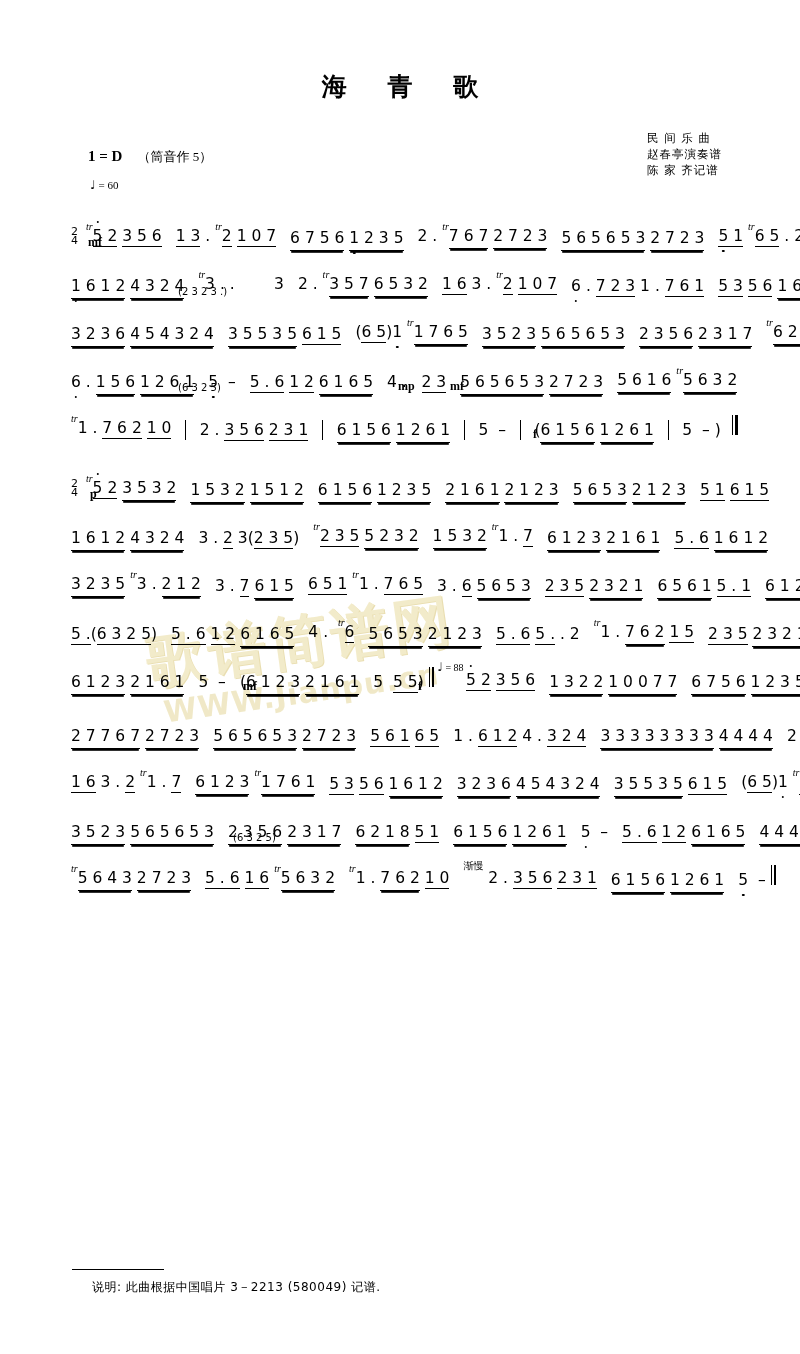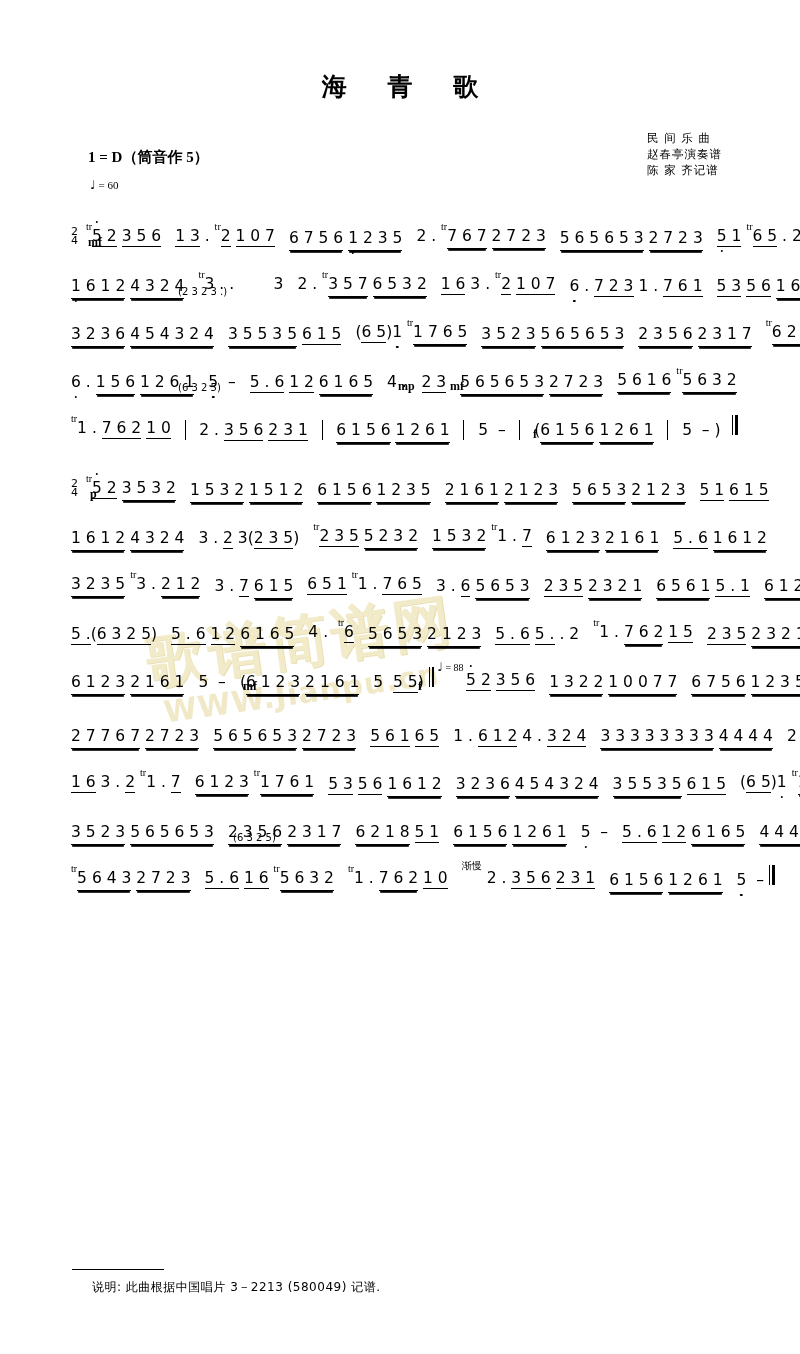--- a/index.html
+++ b/index.html
@@ -48,22 +48,23 @@
   
   .keysig {
     position: absolute;
     top: 148px;
     left: 88px;
     font-family: "Liberation Serif", serif;
     font-size: 15px;
     font-weight: bold;
   }
   .keysig .paren {
-    font-weight: bold;
-    font-size: 15px;
+    font-weight: normal;
+    font-size: 13px;
+    padding-left: 15px;
   }
   .tempo1 {
     position: absolute;
     top: 178px;
     left: 90px;
     font-size: 11px;
     font-family: "Liberation Serif", serif;
   }
   .tempo-note { font-family: "DejaVu Sans", sans-serif; font-size: 12px; }
 
@@ -126,20 +127,21 @@
     bottom: -6px;
     width: 2.4px; height: 2.4px;
     background: #000; border-radius: 50%;
     transform: translateX(-50%);
   }
   .n { position: relative; display: inline-block; }
 
   .tr {
     position: relative;
     top: -11px;
+    font-style: italic;
     font-family: "Liberation Serif", serif;
     font-size: 10px;
     letter-spacing: 0;
   }
   .dyn {
     font-family: "Liberation Serif", serif;
     font-weight: bold;
     font-size: 12px;
   }
 

